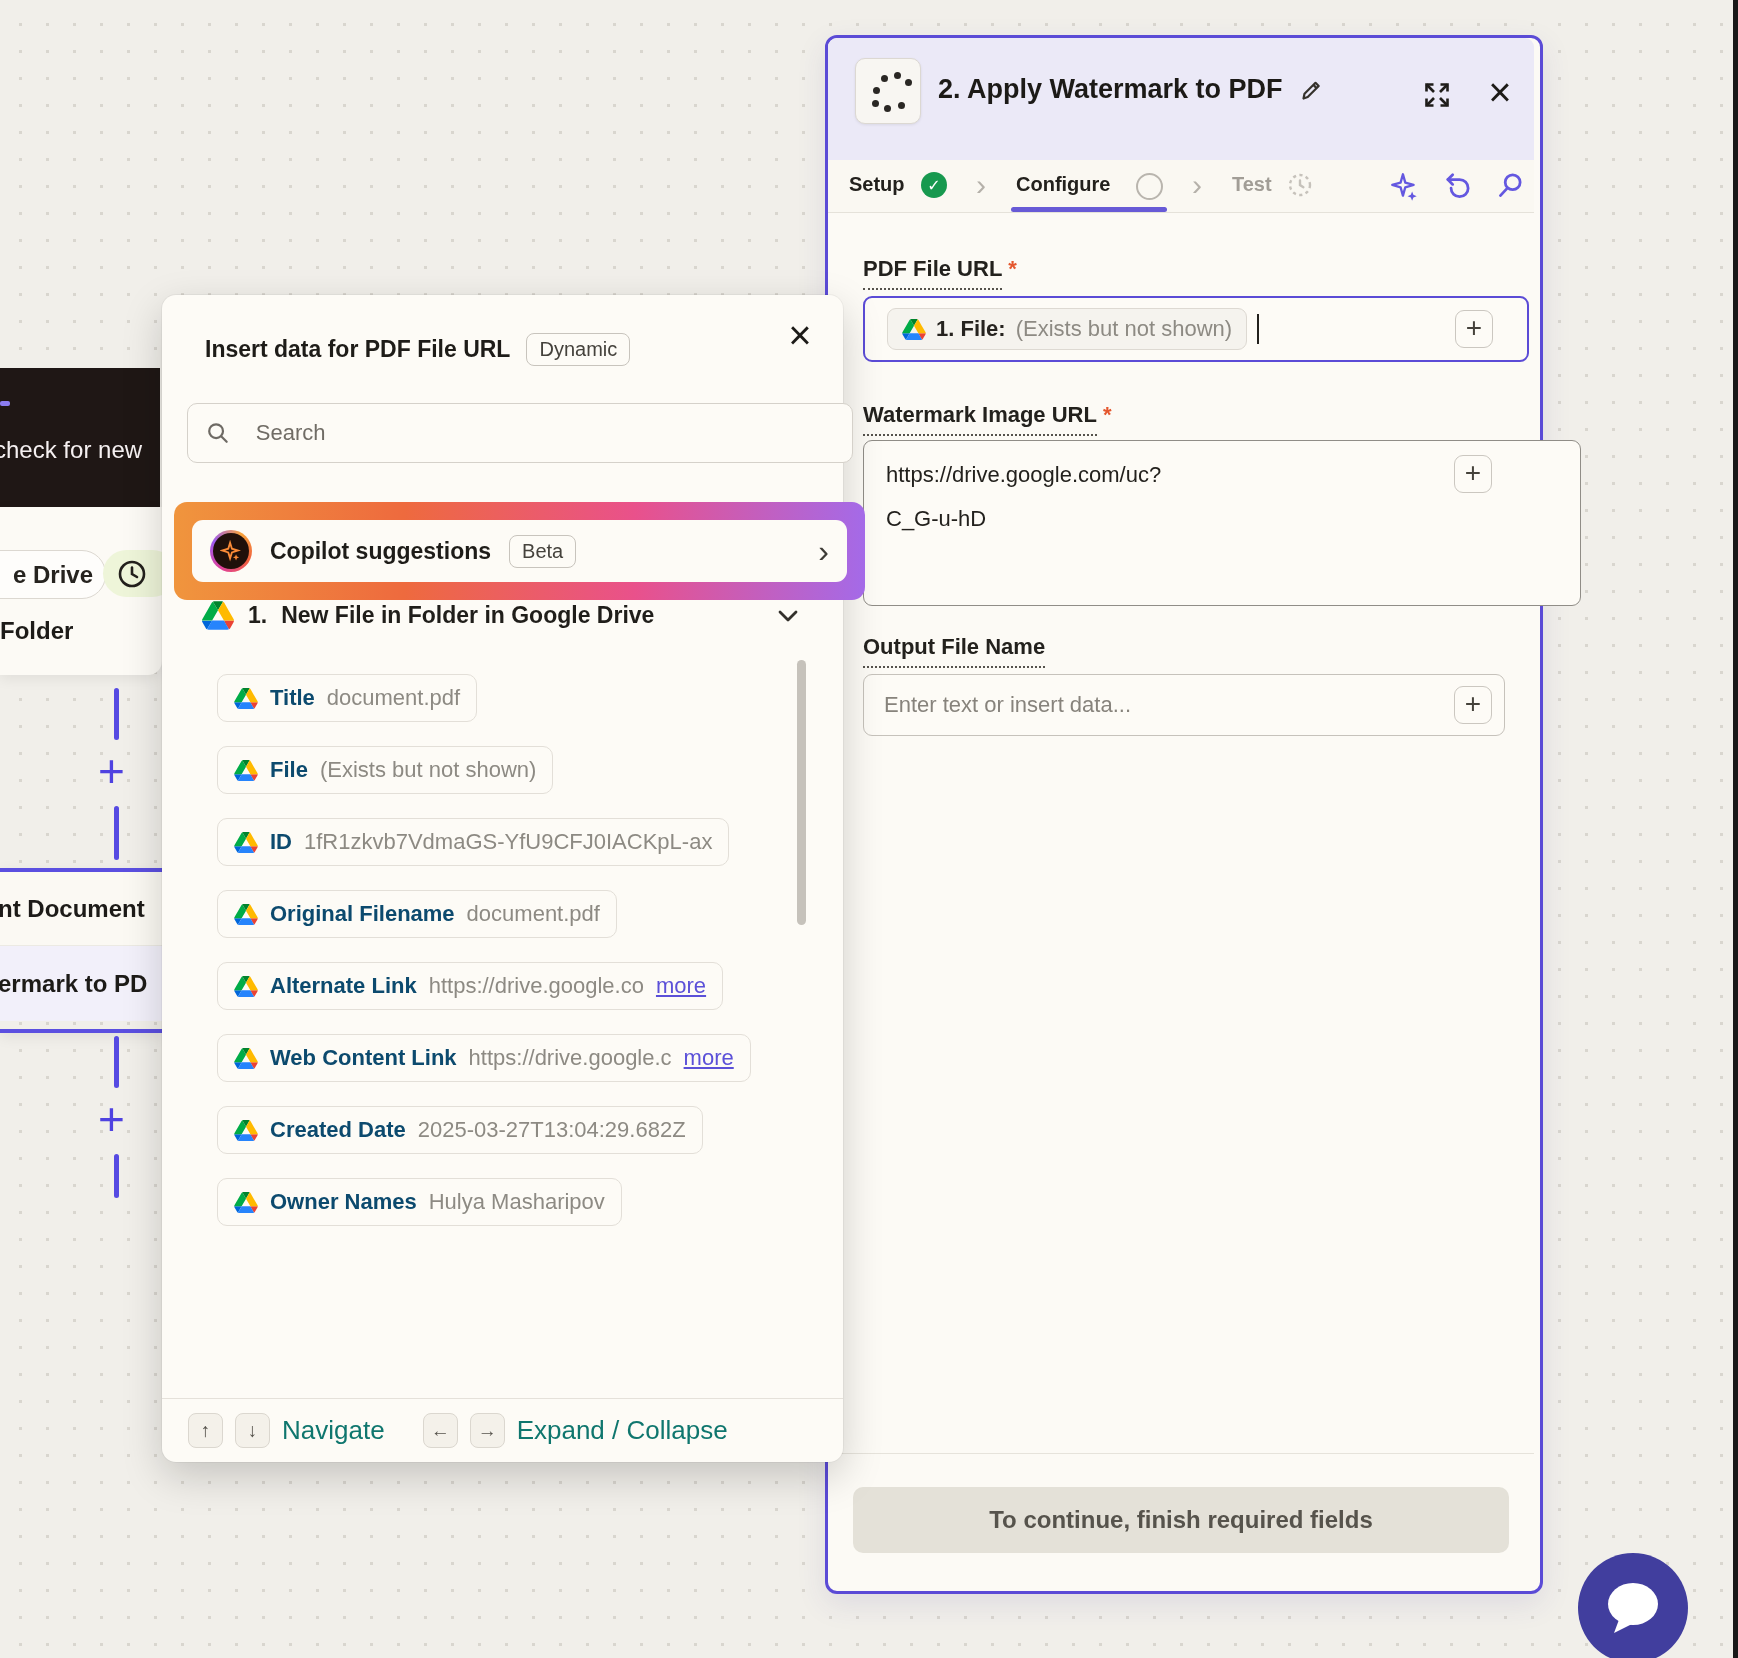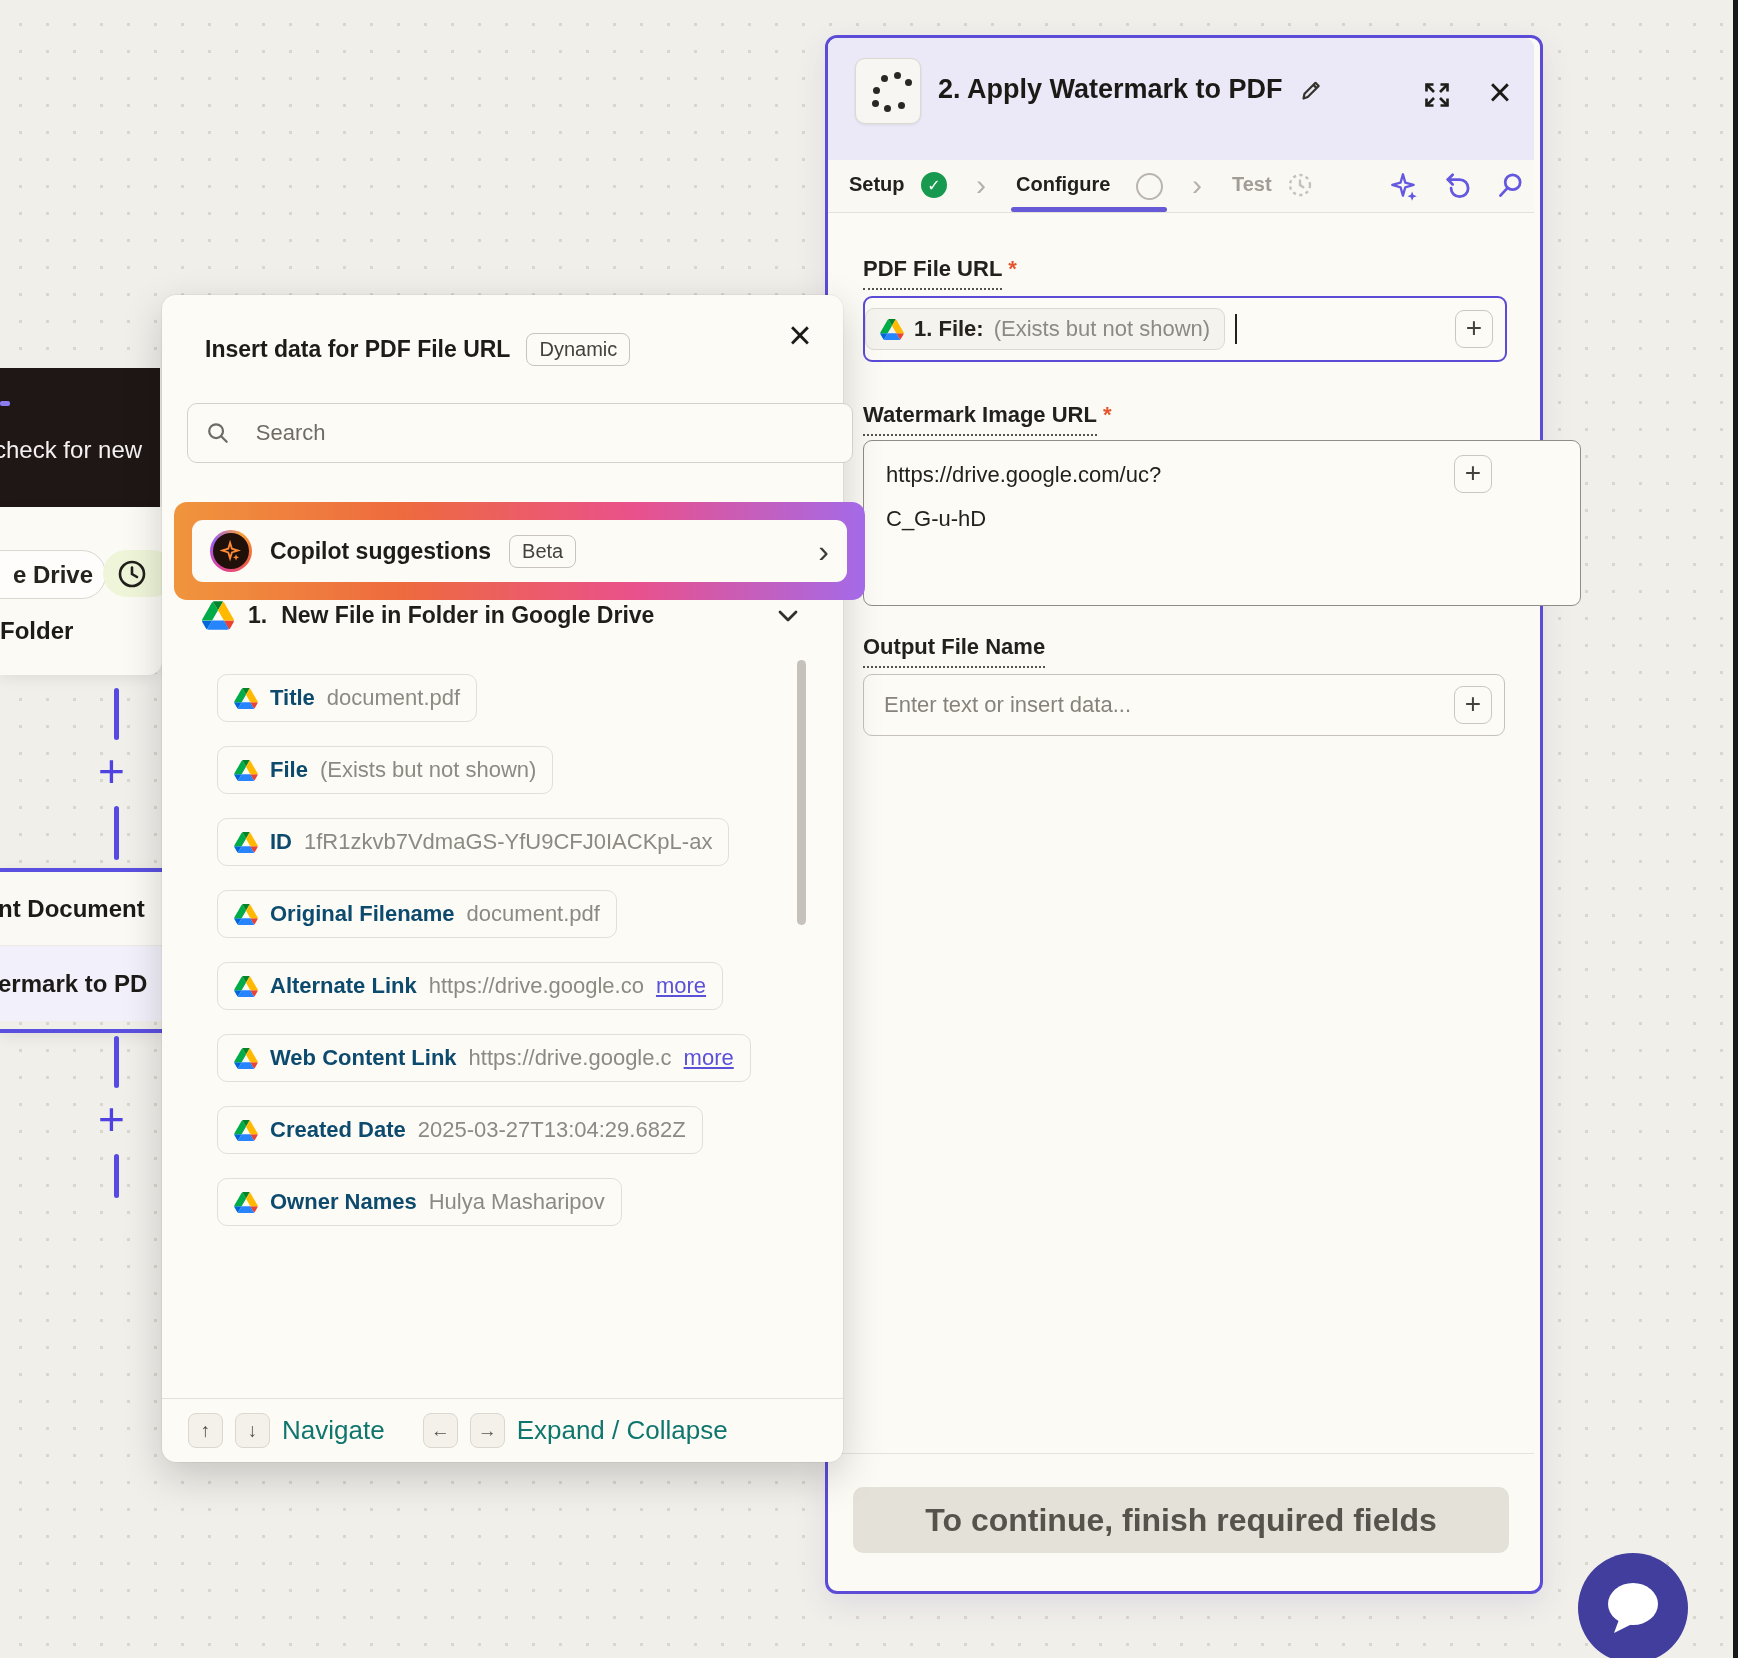--- a/index.html
+++ b/index.html
@@ -84,21 +84,21 @@
   .light-border{border:1.5px solid #c6c2bb}
   .token-pill{display:inline-flex;align-items:center;gap:10px;height:40px;padding:0 14px;
     background:#f5f3ee;border:1.5px solid #ddd9d2;border-radius:9px;font-size:22px;white-space:nowrap}
   .token-pill .lbl{font-weight:700;color:#26231f}
   .token-pill .val{color:#8d8a83}
   .url-line{font-size:22px;line-height:44px;color:#23211d;white-space:nowrap}
   .out-input{width:100%;height:100%;border:none;outline:none;background:transparent;padding:0 54px 0 20px;
     font-size:22px;color:#33302b;font-family:"Liberation Sans","DejaVu Sans",sans-serif}
   .out-input::placeholder{color:#87837c}
   .finish-btn{left:25px;top:1449px;width:656px;height:66px;background:#e4e1d8;border-radius:10px;border:none;
-    display:flex;align-items:center;justify-content:center;font-size:32px;font-weight:700;color:#56534c;
+    display:flex;align-items:center;justify-content:center;font-size:24px;font-weight:700;color:#56534c;
     font-family:"Liberation Sans","DejaVu Sans",sans-serif}
   .divider-h{background:#e6e3db;height:1px}
   
   .chat-fab{left:1578px;top:1553px;width:110px;height:110px;border-radius:50%;background:#413e9e;z-index:40;
     display:flex;align-items:center;justify-content:center}
   .edge-strip{left:1733px;top:0;width:5px;height:1658px;background:#191919;z-index:50}
   svg{display:block}
 </style>
 </head>
 <body>
@@ -209,21 +209,21 @@
     <svg class="abs" style="left:666px;top:10px" width="32" height="32" viewBox="0 0 30 30">
       <circle cx="17.5" cy="11.5" r="7" fill="none" stroke="#6458e0" stroke-width="2.6"></circle>
       <path d="M12.3 17.2 L6 24" stroke="#6458e0" stroke-width="2.6" stroke-linecap="round"></path>
     </svg>
     <div class="tab-underline"></div>
   </div>
 
   <div class="abs" style="left:35px;top:218px">
     <span class="dotted-label">PDF File URL</span><span class="req">*</span>
   </div>
-  <div class="abs field-input focus-border" style="left:35px;top:258px;width:640px;height:62px;gap:10px;">
+  <div class="abs field-input focus-border" style="left:35px;top:258px;width:640px;height:62px;gap:10px;padding-left:22px">
     <span class="token-pill">
       <svg width="24" height="21" viewBox="0 0 87.3 78">
           <use href="#gdrive"></use>
         </svg>
       <span class="lbl">1. File:</span>
       <span class="val">(Exists but not shown)</span>
     </span>
     <span class="caret"></span>
     <div class="plus-btn abs" style="left:590px;top:12px"></div>
   </div>

